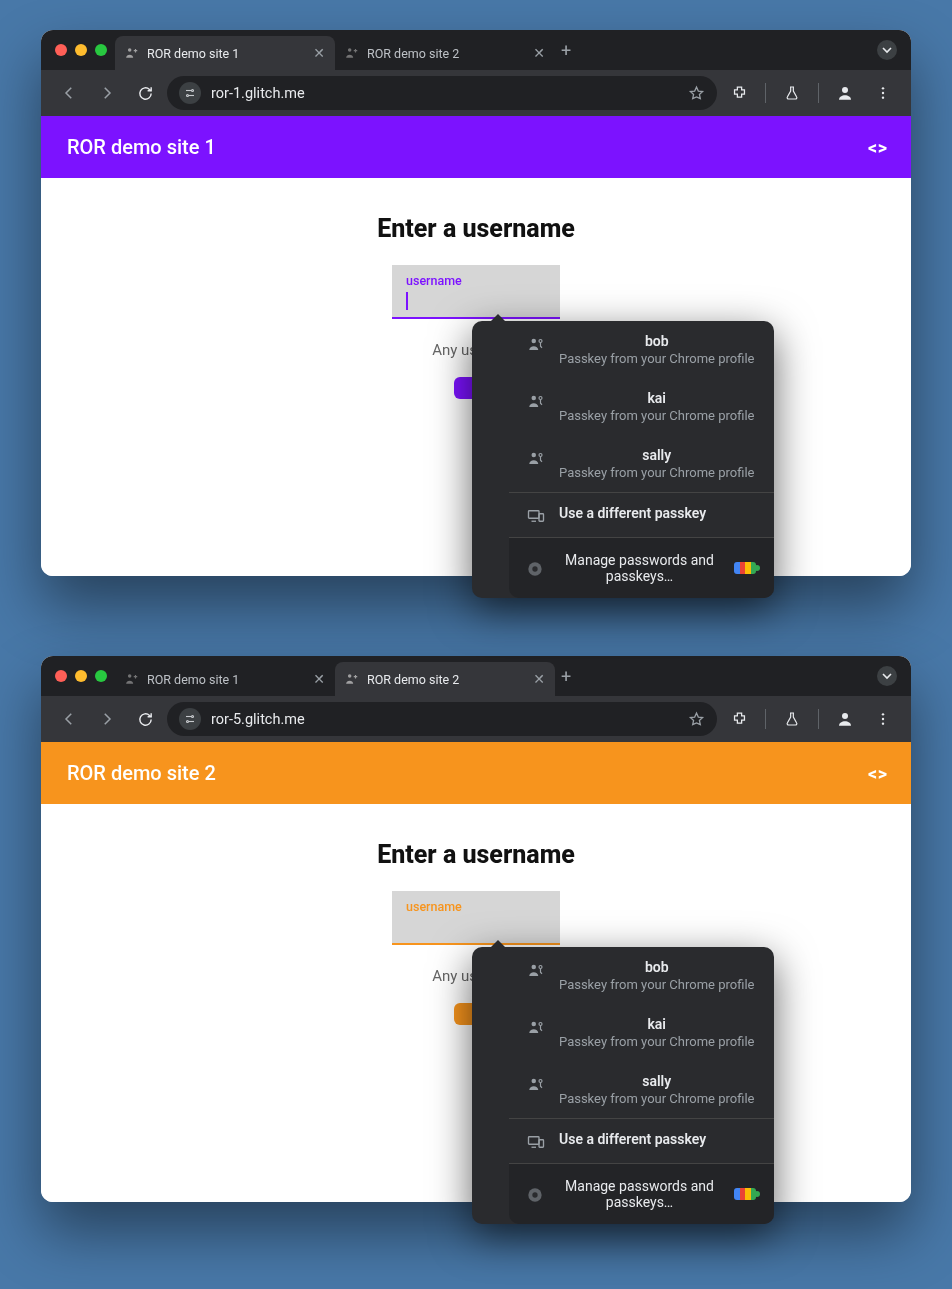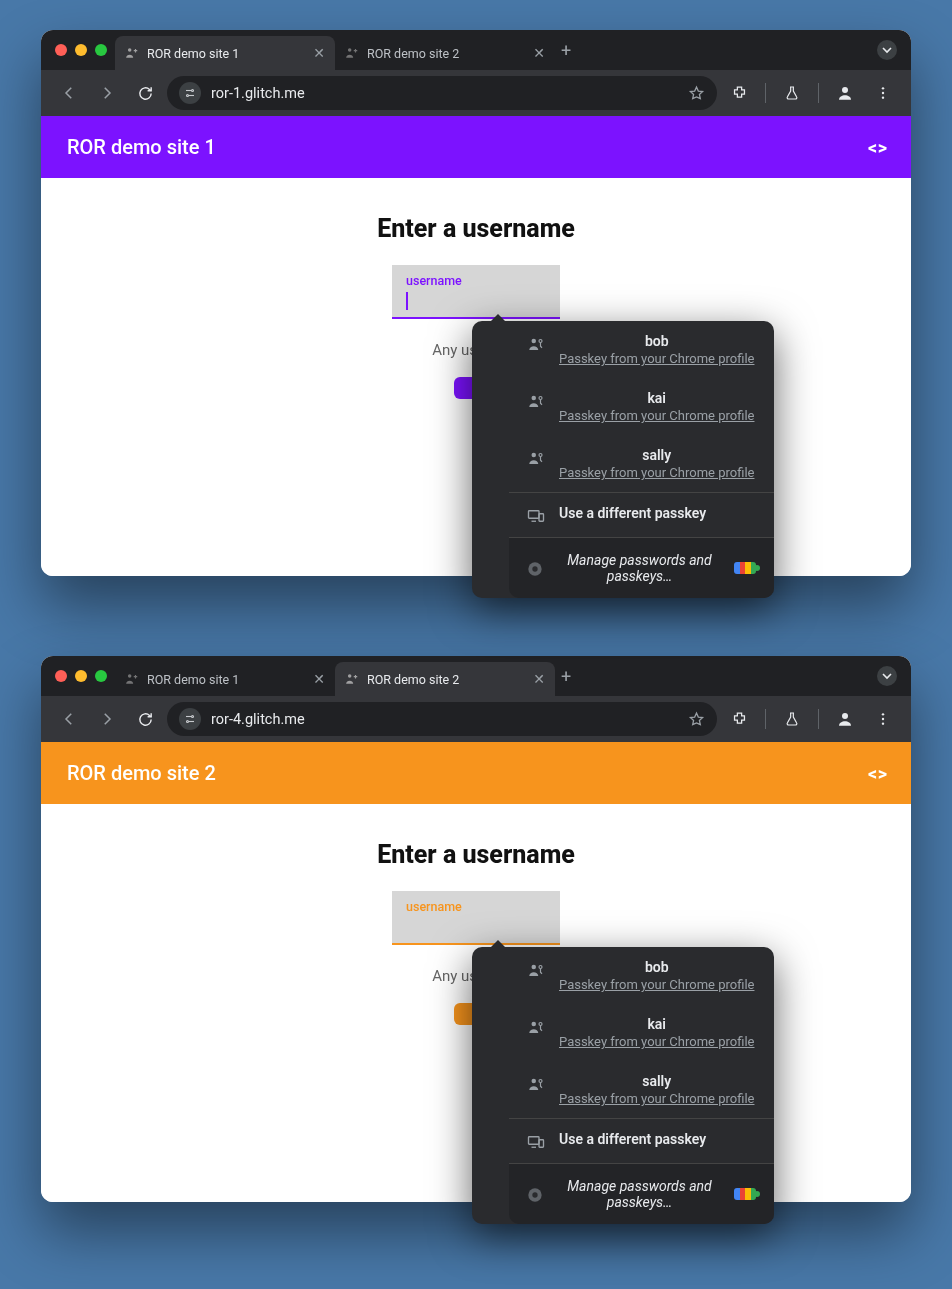--- a/index.html
+++ b/index.html
@@ -117,25 +117,25 @@
     top: 56px; left: 80px; padding-left: 37px;
   }
   .popup::before {
     content:""; position:absolute; top:-7px; left:18px;
     border-left:8px solid transparent; border-right:8px solid transparent;
     border-bottom:8px solid #2a2b2e;
   }
   .pitem { display:flex; align-items:flex-start; gap:14px; padding:12px 18px; }
   .picon { width:18px; color:#9aa0a6; margin-top:2px; flex-shrink:0; }
   .pitem .ptexts .pname { font-weight:600; font-size:14px; }
-  .pitem .ptexts .psub { font-size:13px; color:#9aa0a6; margin-top:2px;text-decoration:underline; }
+  .pitem .ptexts .psub { font-size:13px; color:#9aa0a6; margin-top:2px; }
   .pdivider { height:1px; background:#444; }
   .pfoot {
     display:flex; align-items:center; gap:14px; padding:14px 18px;
-    border-top:1px solid #444; background:#232427; border-radius:0 0 10px 10px;font-style:italic;
+    border-top:1px solid #444; background:#232427; border-radius:0 0 10px 10px;
   }
   .gkey {
     width:22px; height:12px; border-radius:3px;
     background: linear-gradient(90deg,#4285f4 0 25%,#ea4335 0 50%,#fbbc05 0 75%,#34a853 0);
     position:relative;
   }
   .gkey::after { content:""; position:absolute; right:-4px; top:3px; width:6px; height:6px; border-radius:50%; background:#34a853; }
 
   svg { display:block; }
 </style>
@@ -383,21 +383,21 @@
     </div>
     <div class="omni">
       <span class="site-chip">
         <svg width="12" height="12" viewBox="0 0 24 24" fill="none" stroke="#c7cace" stroke-width="2.2">
             <path d="M4 7h10"></path>
             <circle cx="17" cy="7" r="2"></circle>
             <path d="M20 17H10"></path>
             <circle cx="7" cy="17" r="2"></circle>
           </svg>
       </span>
-      <span class="url">ror-4.glitch.me</span>
+      <span class="url">ror-5.glitch.me</span>
       <span class="star">
         <svg width="17" height="17" viewBox="0 0 24 24" fill="none" stroke="currentColor" stroke-width="1.8">
             <path d="M12 3l2.6 5.6 6 .6-4.5 4.1 1.3 6L12 16.8 6.6 19.3l1.3-6L3.4 9.2l6-.6z"></path>
           </svg>
       </span>
     </div>
     <div class="tbtn enabled">
       <svg width="17" height="17" viewBox="0 0 24 24" fill="none" stroke="currentColor" stroke-width="1.8">
           <path d="M9 3h6v4h4v6h-4v4H9v-4H5V7h4z"></path>
         </svg>

